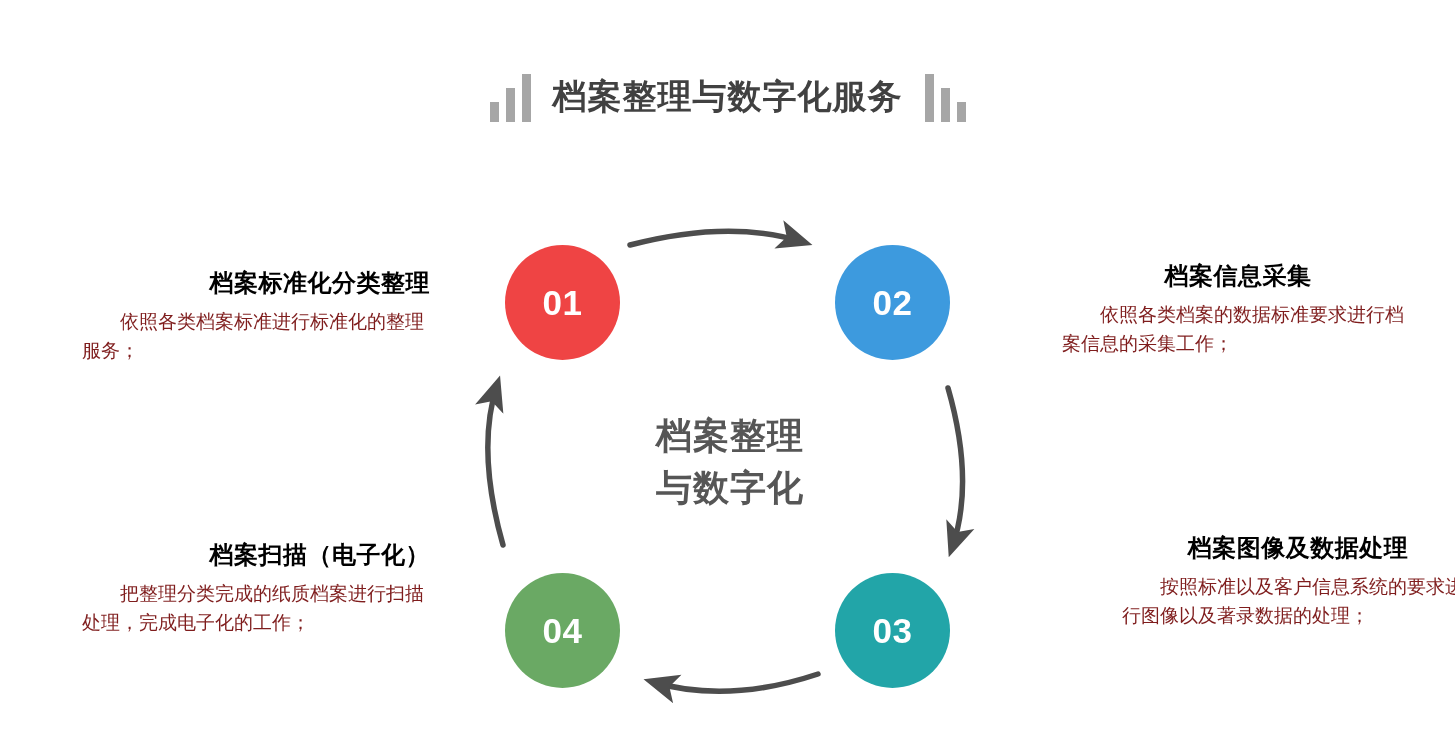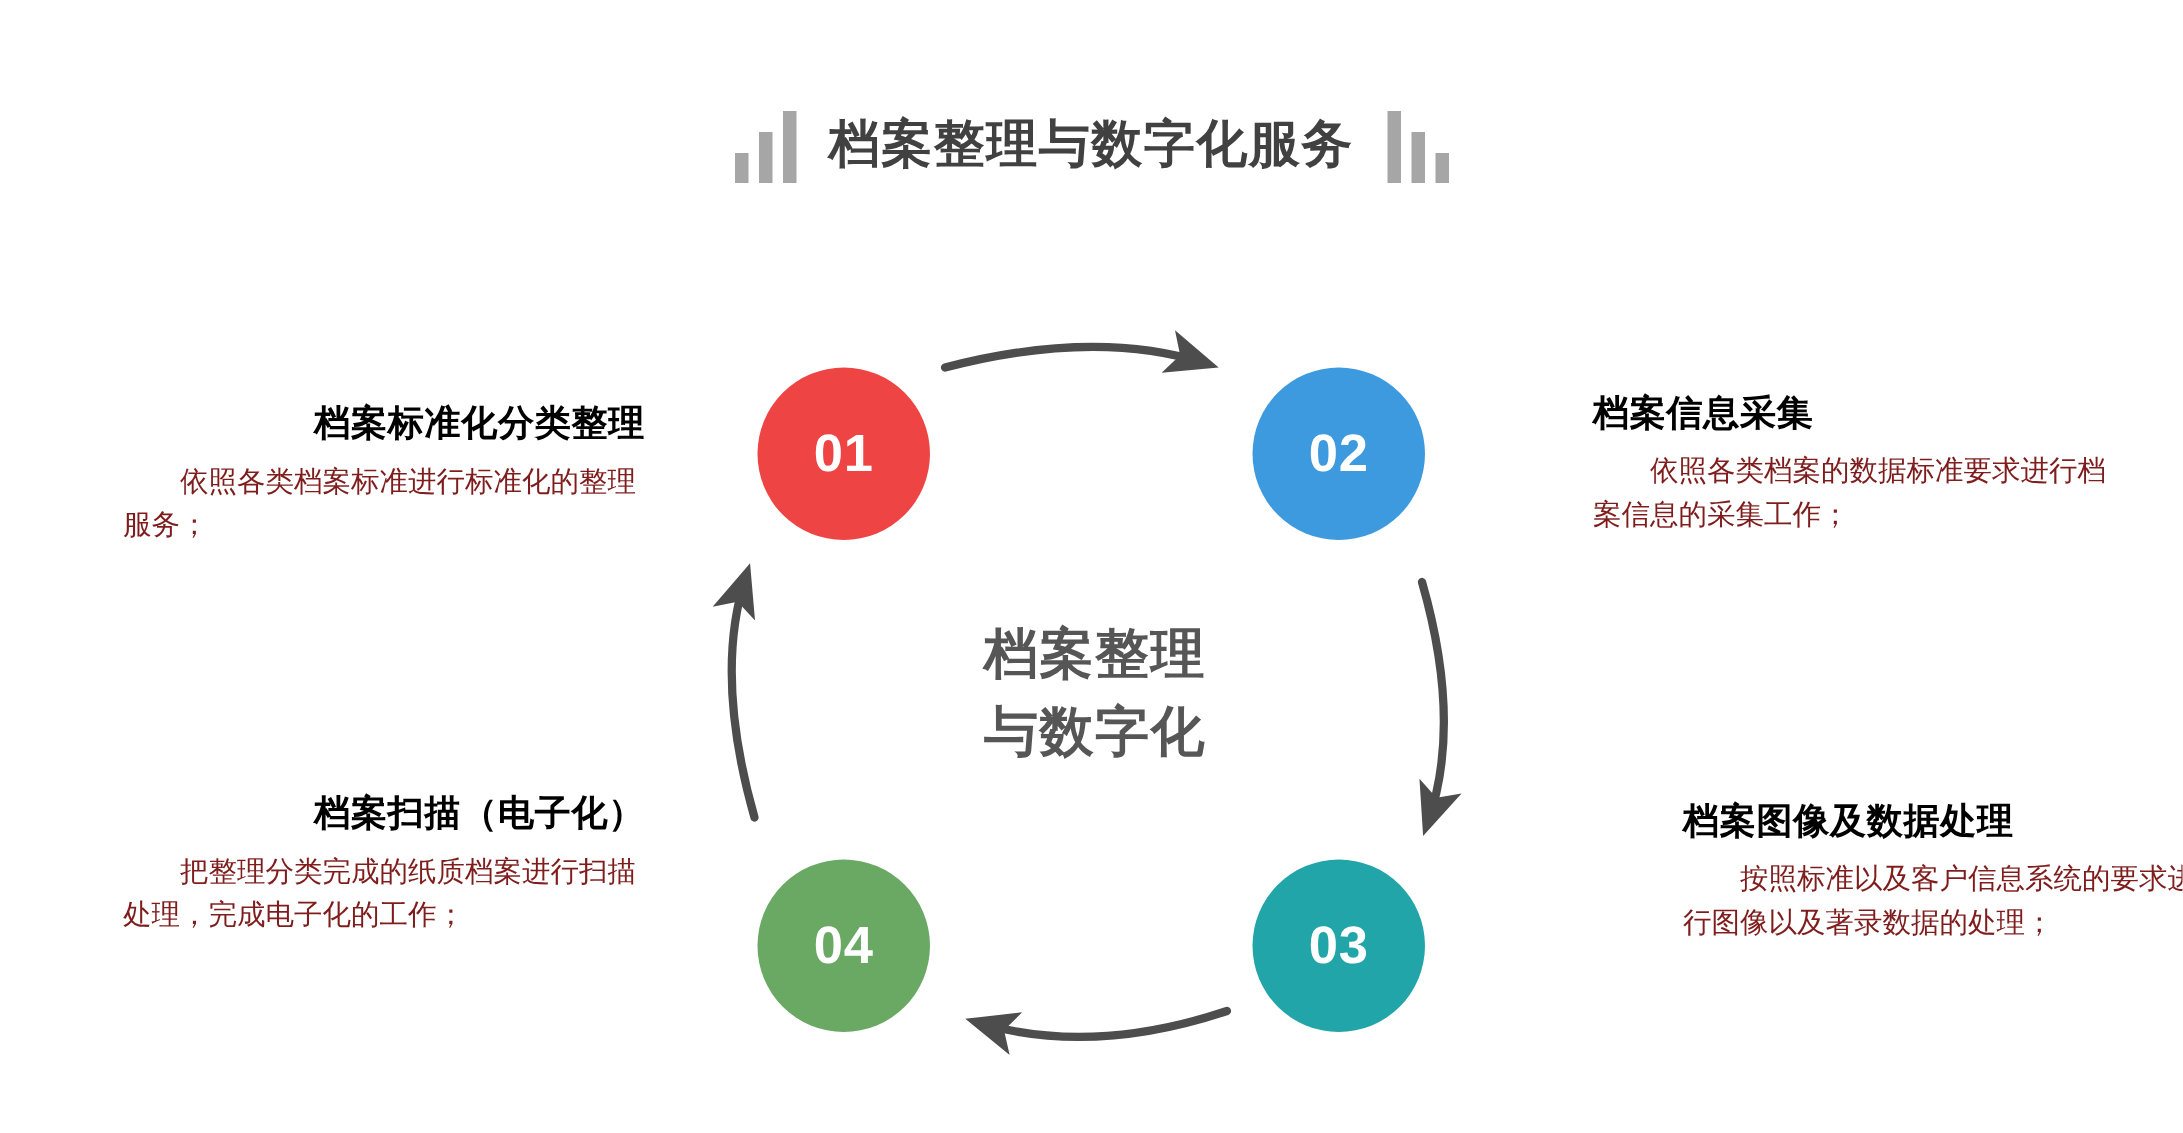--- a/index.html
+++ b/index.html
@@ -46,32 +46,32 @@
   .center-label {
     position:absolute; left:170px; top:210px; width:240px;
     text-align:center; color:#565656;
     font-size:36px; font-weight:bold; line-height:1.45; letter-spacing:1px;
   }
 
   
   .block { position:absolute; }
   .block .head {
     font-size:24px; font-weight:bold; color:#000000;
-    line-height:1.25; letter-spacing:0.5px; white-space:nowrap;
+    line-height:1.25; letter-spacing:0.5px; white-space:nowrap;text-align:center;
   }
   .block .body {
     font-size:19px; color:#7f1d1d; line-height:1.53;
     margin-top:9px; text-indent:2em;
   }
   .block.left  { width:348px; text-align:left;margin-left:32px; }
   .block.left  .head { text-align:right; }
   .block.right { width:352px; text-align:left; }
 
   .blk-01 { left:50px;   top:268px; }
-  .blk-04 { left:50px;   top:528px; }
+  .blk-04 { left:50px;   top:540px; }
   .blk-02 { left:1062px; top:261px; }
   .blk-03 { left:1122px; top:533px; }
 </style>
 </head>
 <body>
 
 <div class="page">
 
   <div class="title-row">
     <span class="barmark asc">

